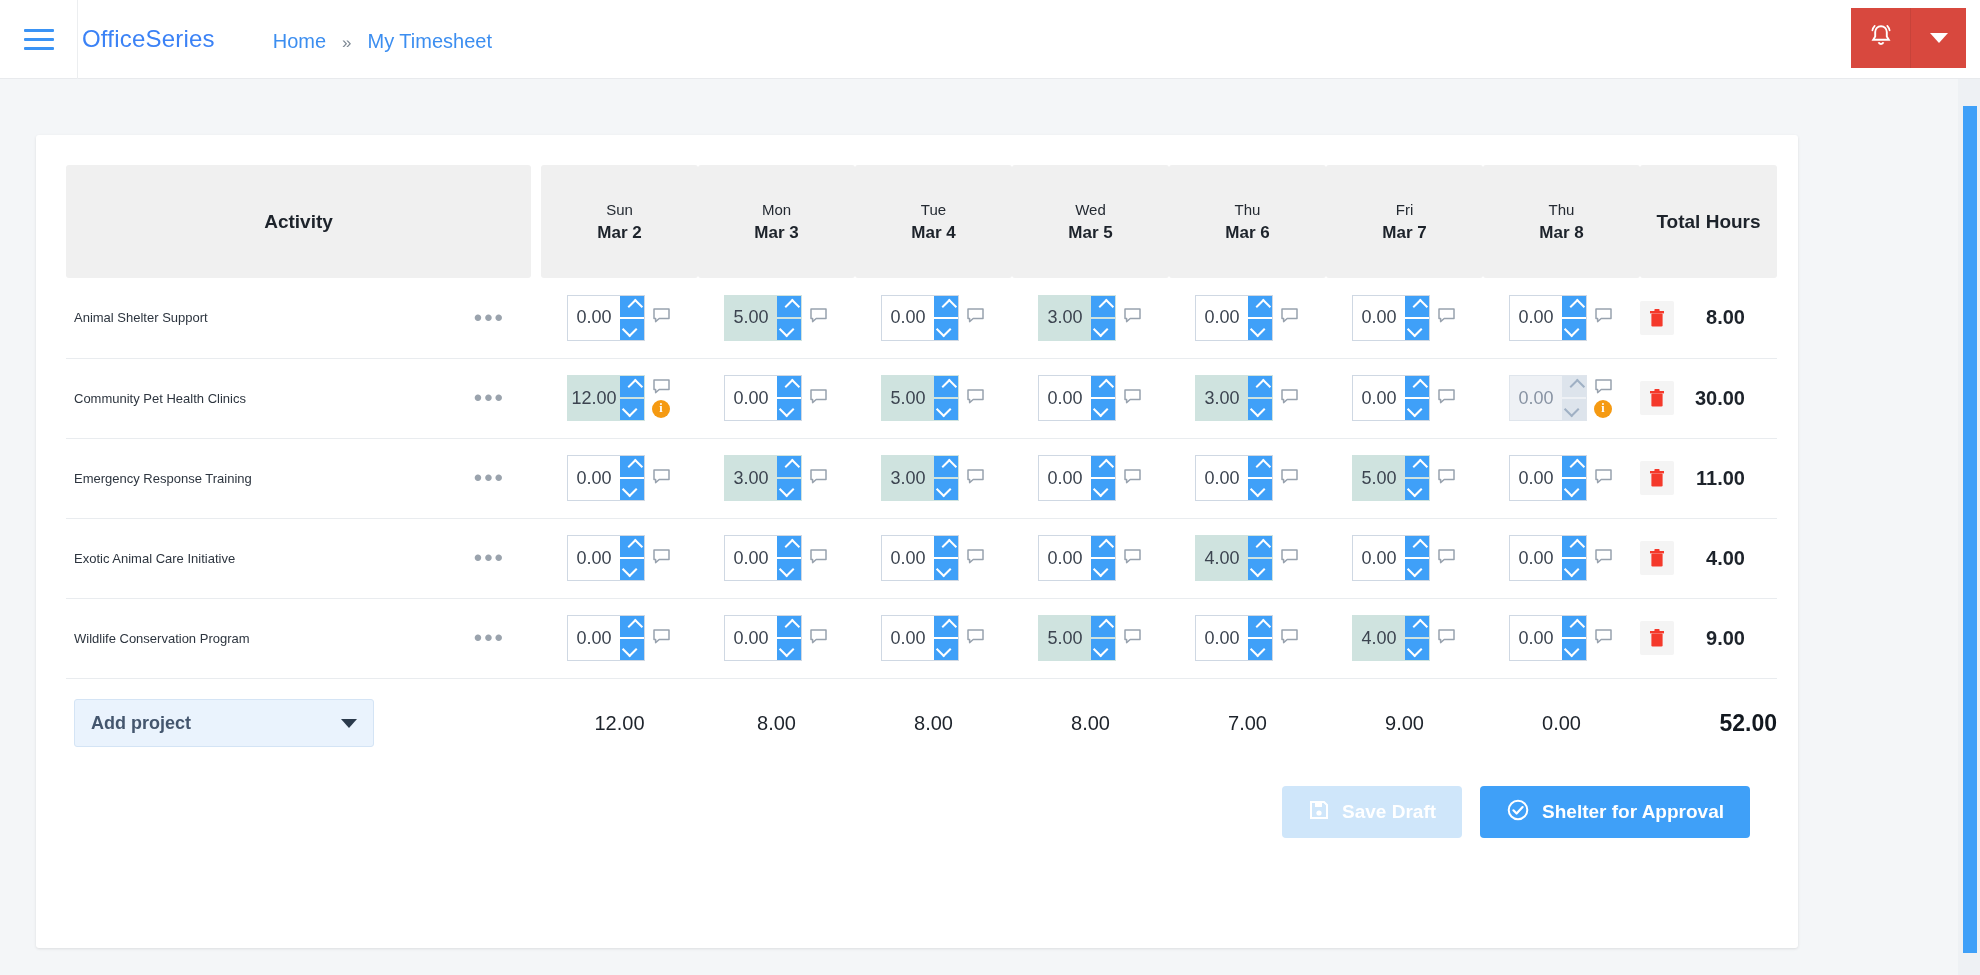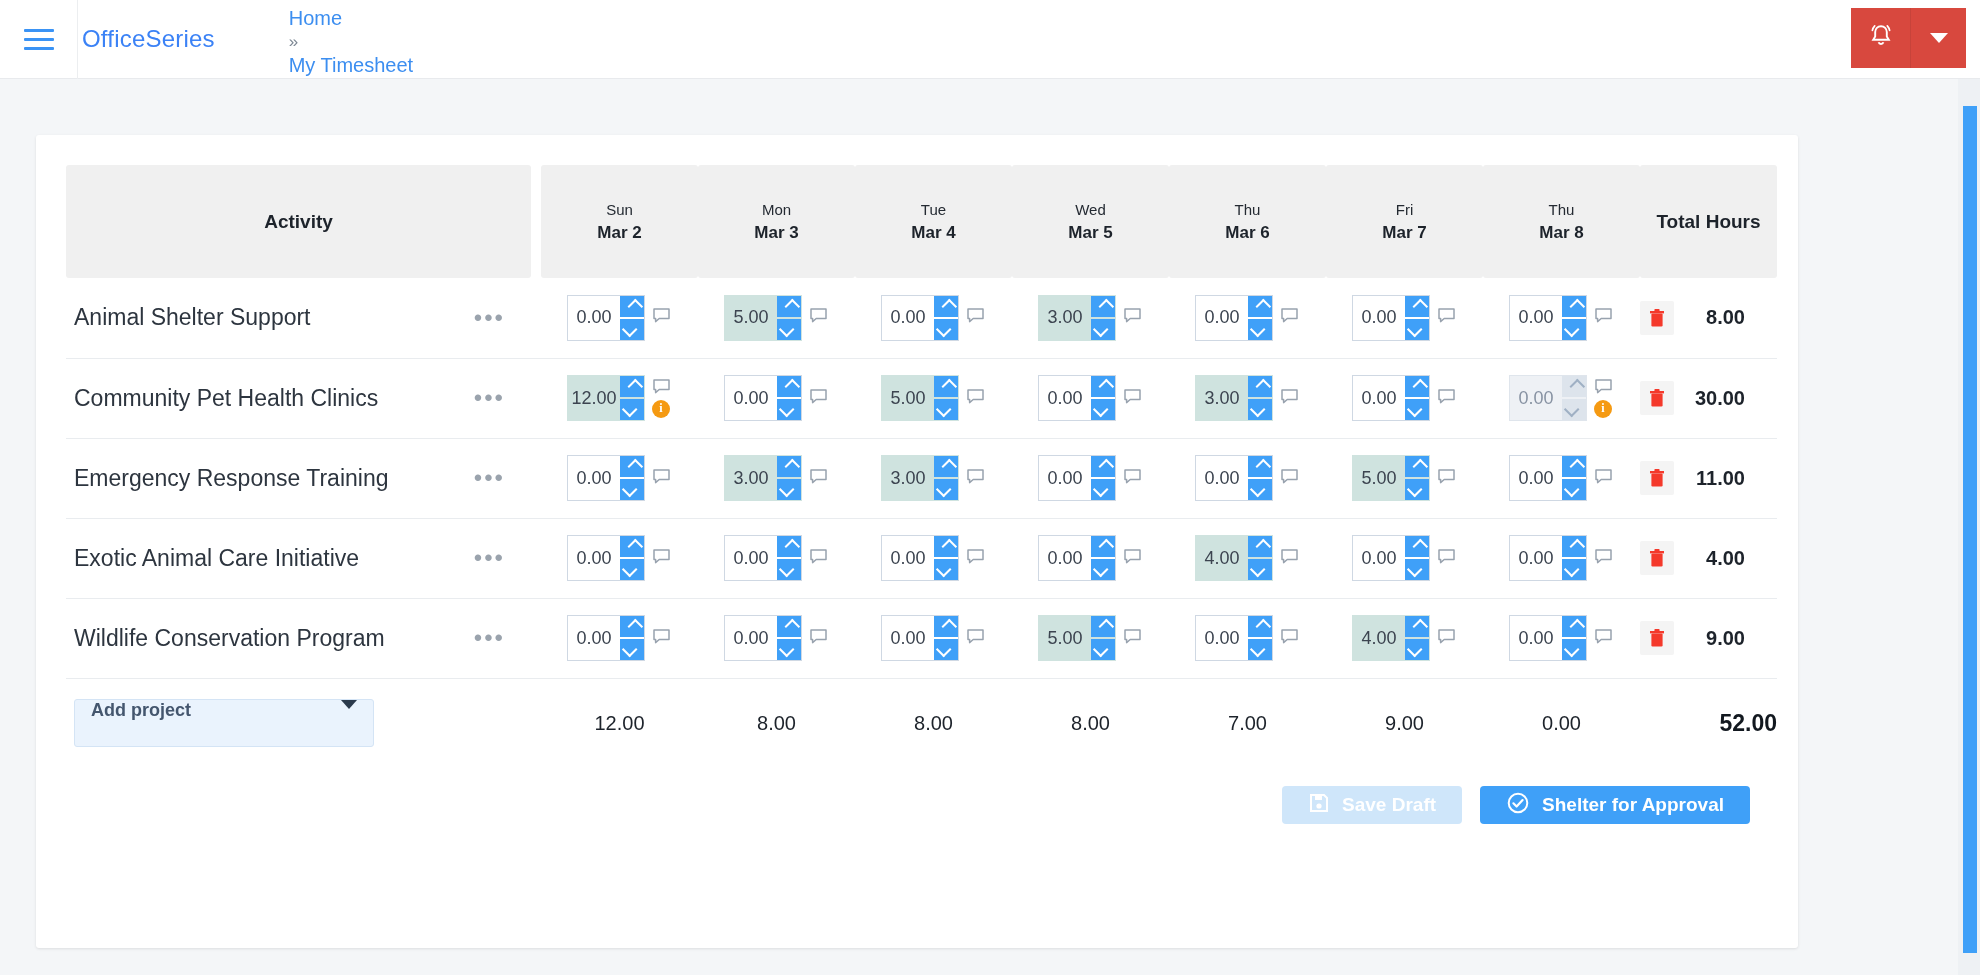--- a/index.html
+++ b/index.html
@@ -34,25 +34,24 @@
   .brand {
     font-size: 34px; font-weight: bold;
     color: #2f7ff0; letter-spacing: -0.3px;
     margin-left: 26px;
   }
   .subbrand {
     font-size: 24px; color: #3b82f6;
     margin-left: 4px; letter-spacing: 0.2px;
   }
   .breadcrumb {
-    margin-left: 74px;
+    margin-left: 58px;
     font-size: 20px; color: #3c8ef0;
-    display: flex; align-items: baseline; gap: 2px;
+    display: flex; align-items: baseline; gap: 16px;
     padding-top: 5px;
-    flex-direction: column;
   }
   .breadcrumb .sep { color: #7d8894; font-size: 17px; }
   .breadcrumb a { color: #3c8ef0; text-decoration: none; cursor: pointer; }
 
   .bell-group {
     position: absolute; right: 14px; top: 8px;
     display: flex; height: 60px;
   }
   .bell-btn {
     width: 60px; background: #d8483e;
@@ -123,21 +122,21 @@
   }
   .hdr-gap { width: 10px; }
 
   tbody tr.data-row { border-bottom: 1px solid #e9ecef; }
   tbody tr.data-row td { height: 80px; vertical-align: middle; }
 
   .act-cell {
     display: flex; align-items: center; justify-content: space-between;
     padding: 0 20px 0 8px;
   }
-  .act-name { font-size: 23px; color: #2d353f; }
+  .act-name { font-size: 13px; color: #2d353f; }
   .dots {
     font-size: 24px; color: #9aa3ad; letter-spacing: 2px;
     cursor: pointer; padding: 0 6px; line-height: 10px;
   }
 
   
   .cellwrap {
     display: flex; align-items: center; justify-content: center;
     gap: 5px;
     position: relative;
@@ -206,40 +205,40 @@
   }
   .grandtotal {
     text-align: right; padding-right: 18px;
     font-size: 23px; font-weight: bold; color: #12181f;
   }
   .addproj {
     margin-left: 8px;
     width: 300px; height: 48px;
     background: #eaf3fd; border: 1px solid #d4e4f5;
     border-radius: 3px;
-    display: flex; align-items: flex-start; justify-content: space-between;
+    display: flex; align-items: center; justify-content: space-between;
     padding: 0 16px;
     cursor: pointer;
   }
   .addproj-label { font-size: 18px; font-weight: bold; color: #44566e; }
   .addproj-caret {
     width: 0; height: 0;
     border-left: 8px solid transparent;
     border-right: 8px solid transparent;
     border-top: 9px solid #2b3a4c;
   }
 
   
   .footer {
     display: flex; justify-content: flex-end; gap: 18px;
     padding: 18px 48px 0 0;
   }
   .btn {
     display: flex; align-items: center; gap: 12px;
-    height: 38px; padding: 0 26px;
+    height: 52px; padding: 0 26px;
     border-radius: 4px; font-size: 19px; font-weight: bold;
     cursor: pointer; border: none;
     font-family: "Liberation Sans", sans-serif;
   }
   .btn-draft { background: #cfe6fa; color: #ffffff; }
   .btn-submit { background: #3fa0f8; color: #ffffff; }
 </style>
 </head>
 <body>
 

